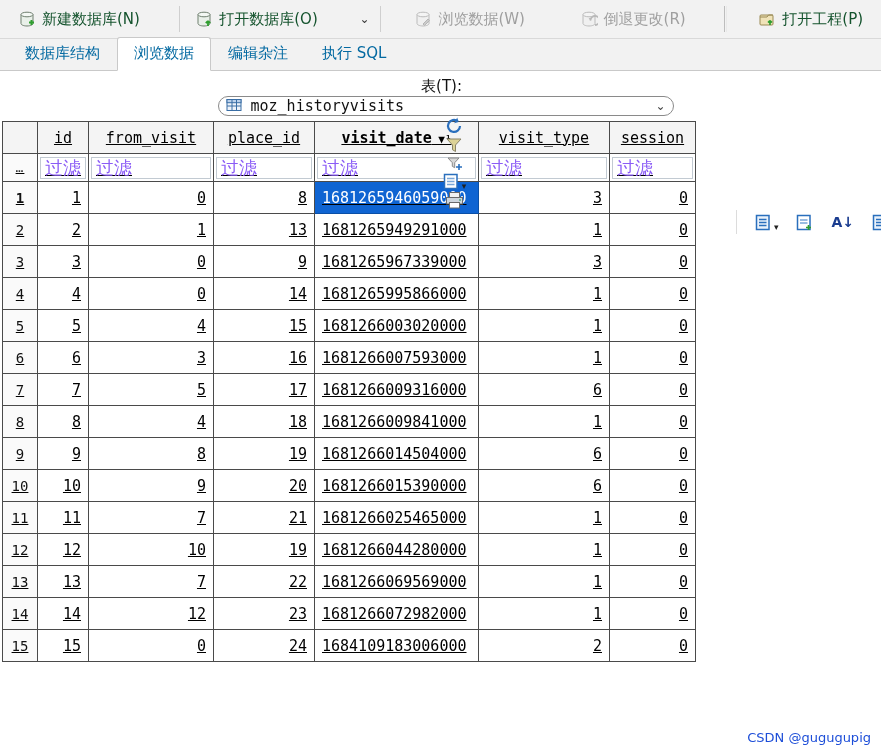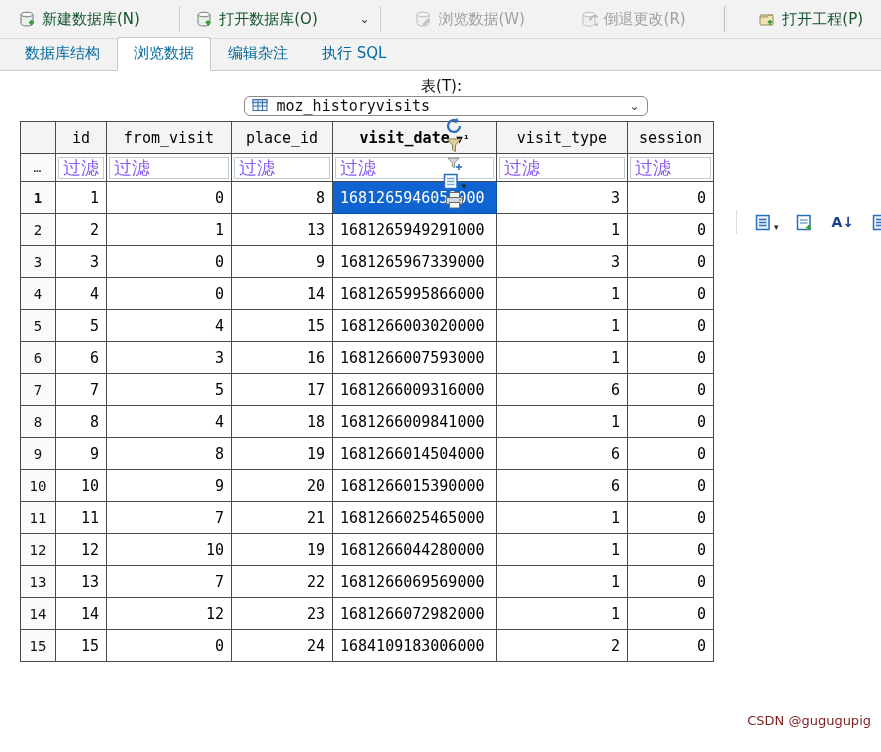--- a/index.html
+++ b/index.html
@@ -25,54 +25,54 @@
             display:flex; align-items:flex-end; padding-left:8px; }
   .tab { padding:6px 16px 7px; font-size:15px; color:#0369a1; position:relative;
          border:1px solid transparent; margin-bottom:-1px; }
   .tab.active { background:#fff; border:1px solid #c9c9c9; border-bottom-color:#fff;
                 border-radius:3px 3px 0 0; }
 
   
   .tablebar { height:45px; background:#fff; display:flex; align-items:center;
               padding:6px 0 6px 10px;flex-direction:column; }
   .tb-label { font-size:15px; color:#111; margin-right:8px; }
-  .combo { width:404px; height:28px; border:1px solid #8a8a8a; border-radius:6px;
+  .combo { width:456px; height:28px; border:1px solid #8a8a8a; border-radius:11px;
            background:#fff; display:flex; align-items:center; padding:0 7px; gap:7px; }
   .combo-text { flex:1; font-family:"DejaVu Sans Mono",monospace; font-size:15px; color:#111; }
   .combo-chev { font-size:12px; color:#444; }
   .ibtn { display:inline-flex; align-items:flex-end; margin-left:17px; position:relative; }
   .ibtn .dd { font-size:9px; color:#222; margin-left:1px; align-self:flex-end; }
   .vsep { width:1px; height:24px; background:#dcdcdc; margin-left:14px; }
   .sort-glyph { font-size:14px; font-weight:bold; color:#1a3c8f; font-family:"DejaVu Sans",sans-serif; }
   .right-group { margin-left:auto; display:flex; align-items:center; }
   .edge-icon { margin-right:-9px; }
 
   
-  .gridwrap { padding:5px 0 0 20px; }
+  .gridwrap { padding:5px 0 0 2px;text-decoration:underline; }
   table.grid { border-collapse:collapse; table-layout:fixed;
                font-family:"DejaVu Sans Mono",monospace; font-size:15px; color:#000; }
   table.grid th, table.grid td { border:1px solid #4a4a4a; overflow:hidden; white-space:nowrap; }
   th.head { background:#f4f4f4; font-weight:normal; height:32px; text-align:center; padding:0 4px; }
   th.head.sorted { font-weight:bold; }
   .sortmark { font-size:11px; font-weight:bold; }
   th.gutter { background:#fafafa; font-weight:normal; font-size:14px; text-align:center; color:#111; }
   th.gutter.corner { background:#f4f4f4; }
   th.gutter.current { font-weight:bold; }
   td.filter-cell { padding:2px; height:28px; background:#fff; }
   th.fgutter { color:#333; font-size:13px; letter-spacing:1px; }
   .filter-box { height:22px; border:1px solid #c2cad2; color:#8b5cf6; font-size:18px;
                 line-height:20px; padding:0 4px; font-family:"DejaVu Sans",sans-serif; }
   td.cell { height:32px; padding:0 7px; background:#fff; }
   td.cell.left { text-align:left; }
   td.cell.right { text-align:right; }
   td.cell.sel { background:#0f64d2; color:#fff; border-color:#0a4fa6; }
 
   
-  .watermark { position:absolute; right:10px; bottom:24px; font-size:13px;
-               color:#7f1d1d; }
+  .watermark { position:absolute; right:10px; bottom:7px; font-size:13px;
+               color:#1d4ed8; }
 </style>
 </head>
 <body>
 
 <div class="app">
 
   <div class="toolbar">
     <div class="tbtn">
       <span class="ticon">
         <svg width="18" height="18" viewBox="0 0 18 18">

